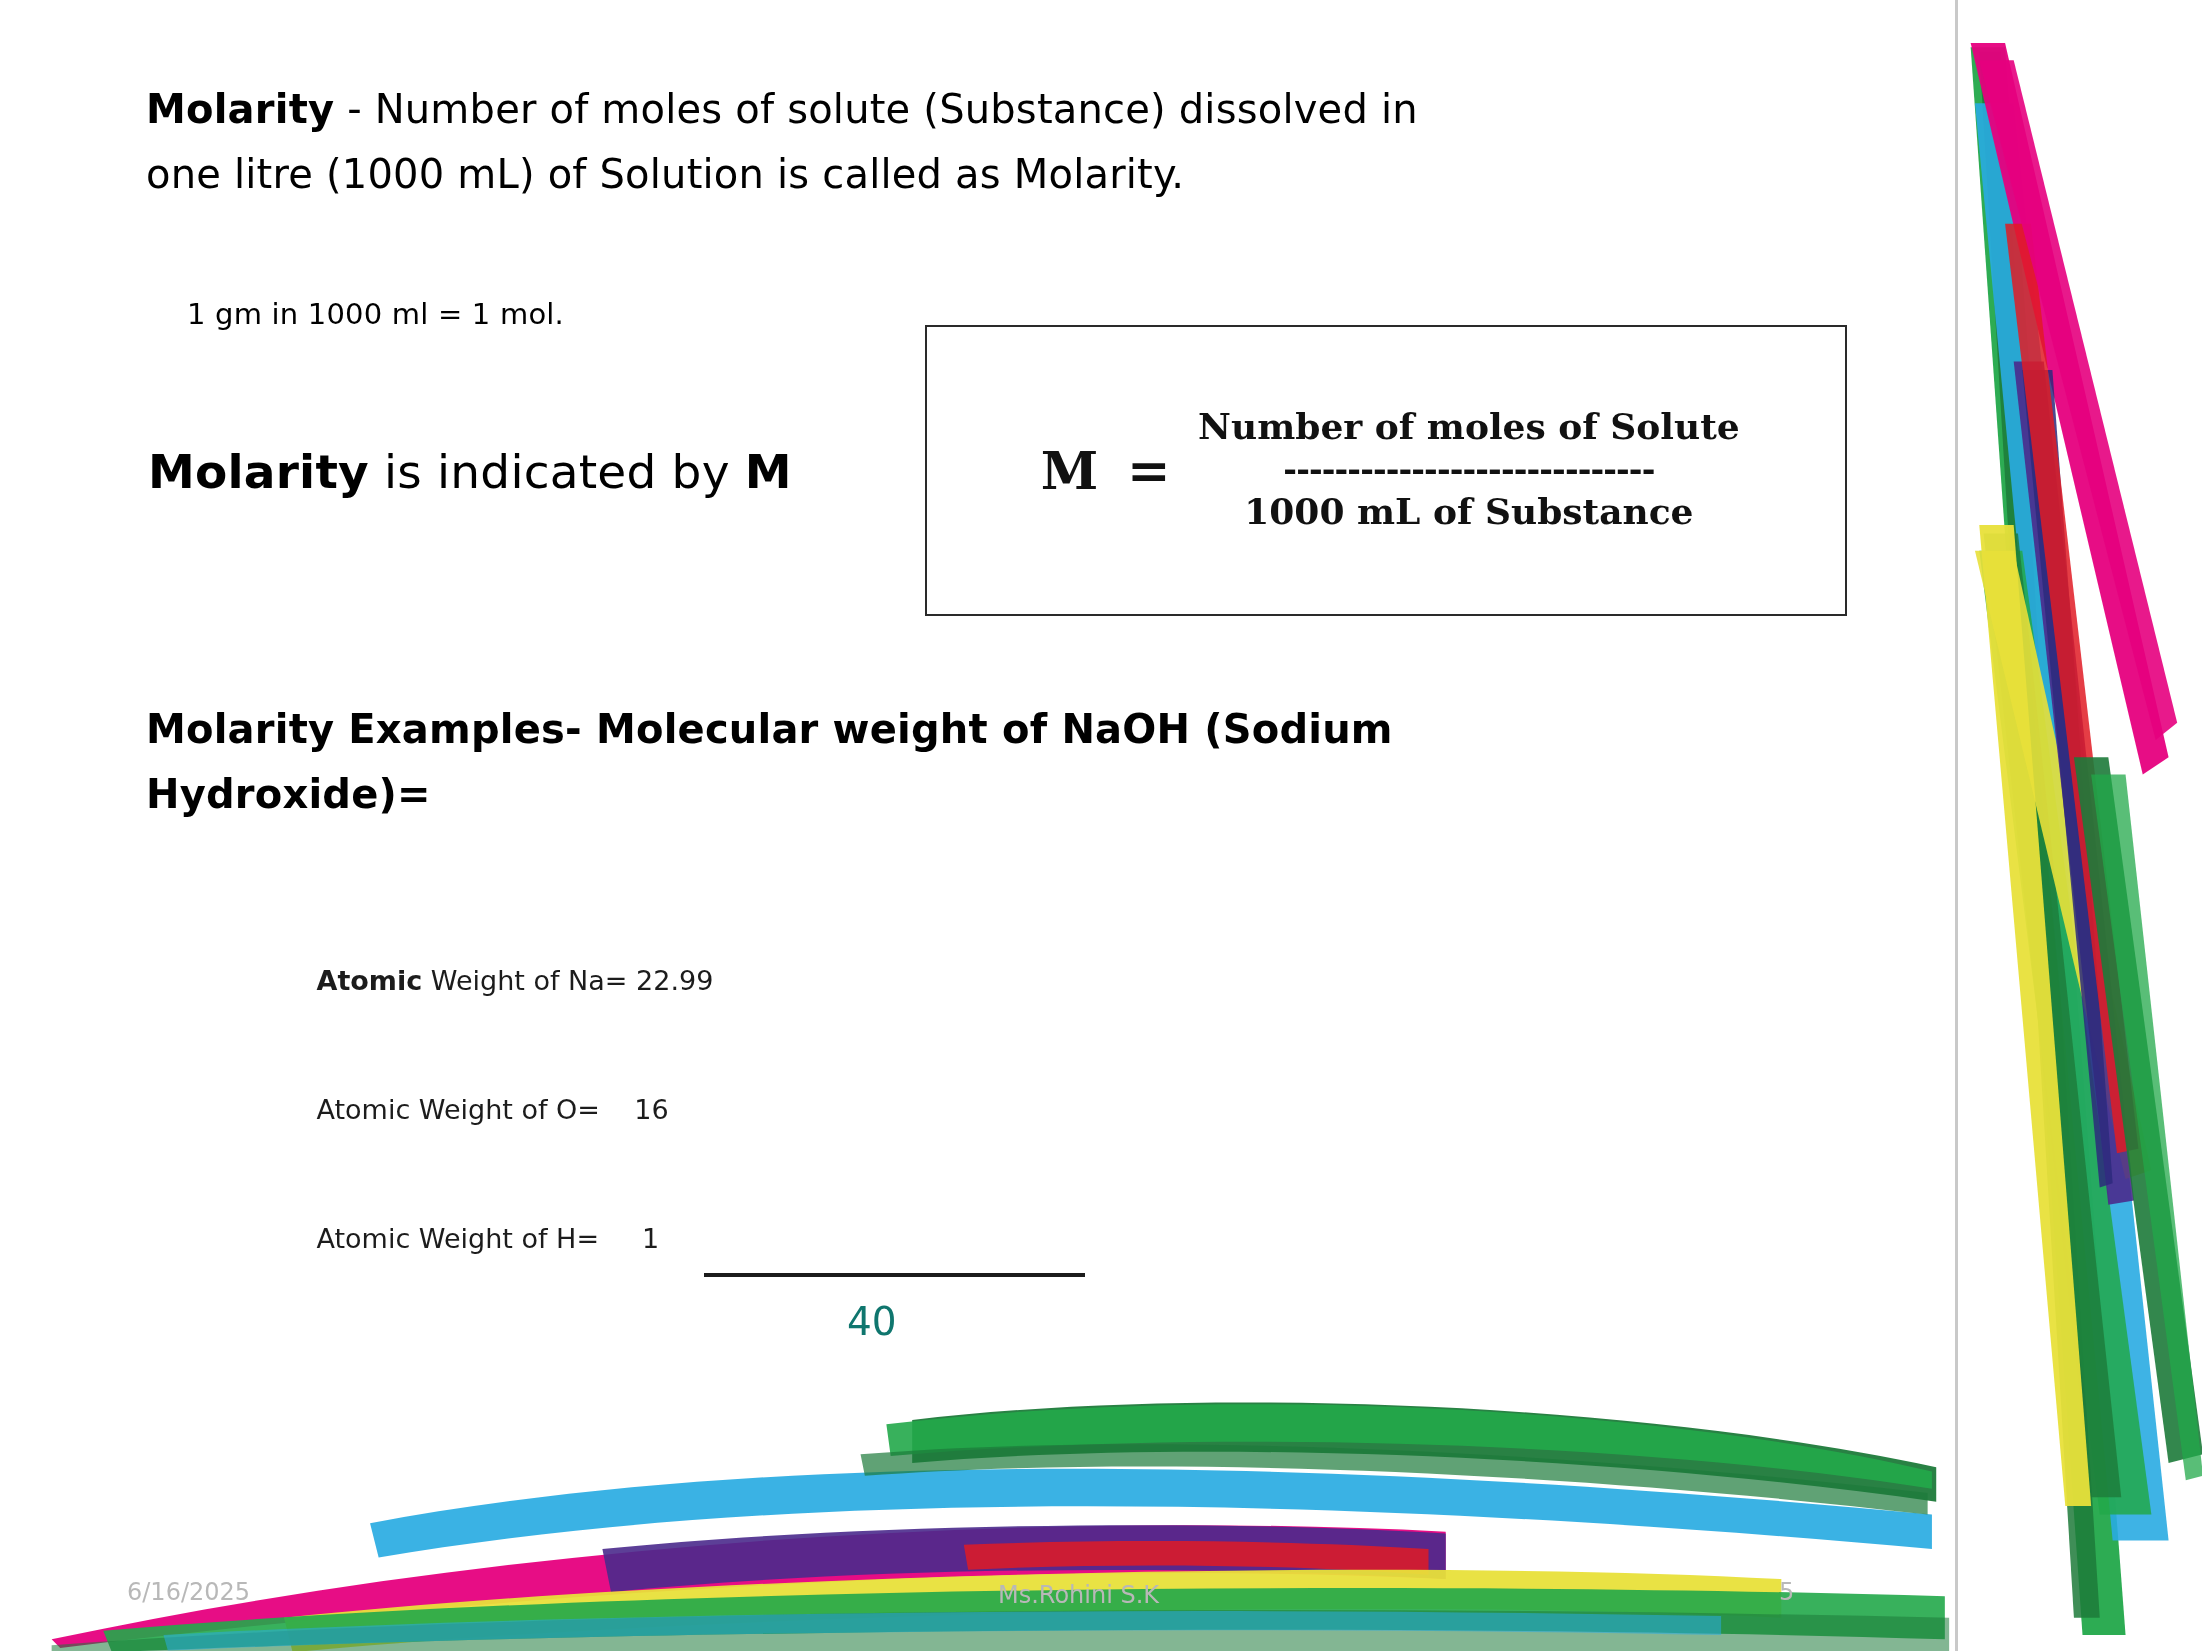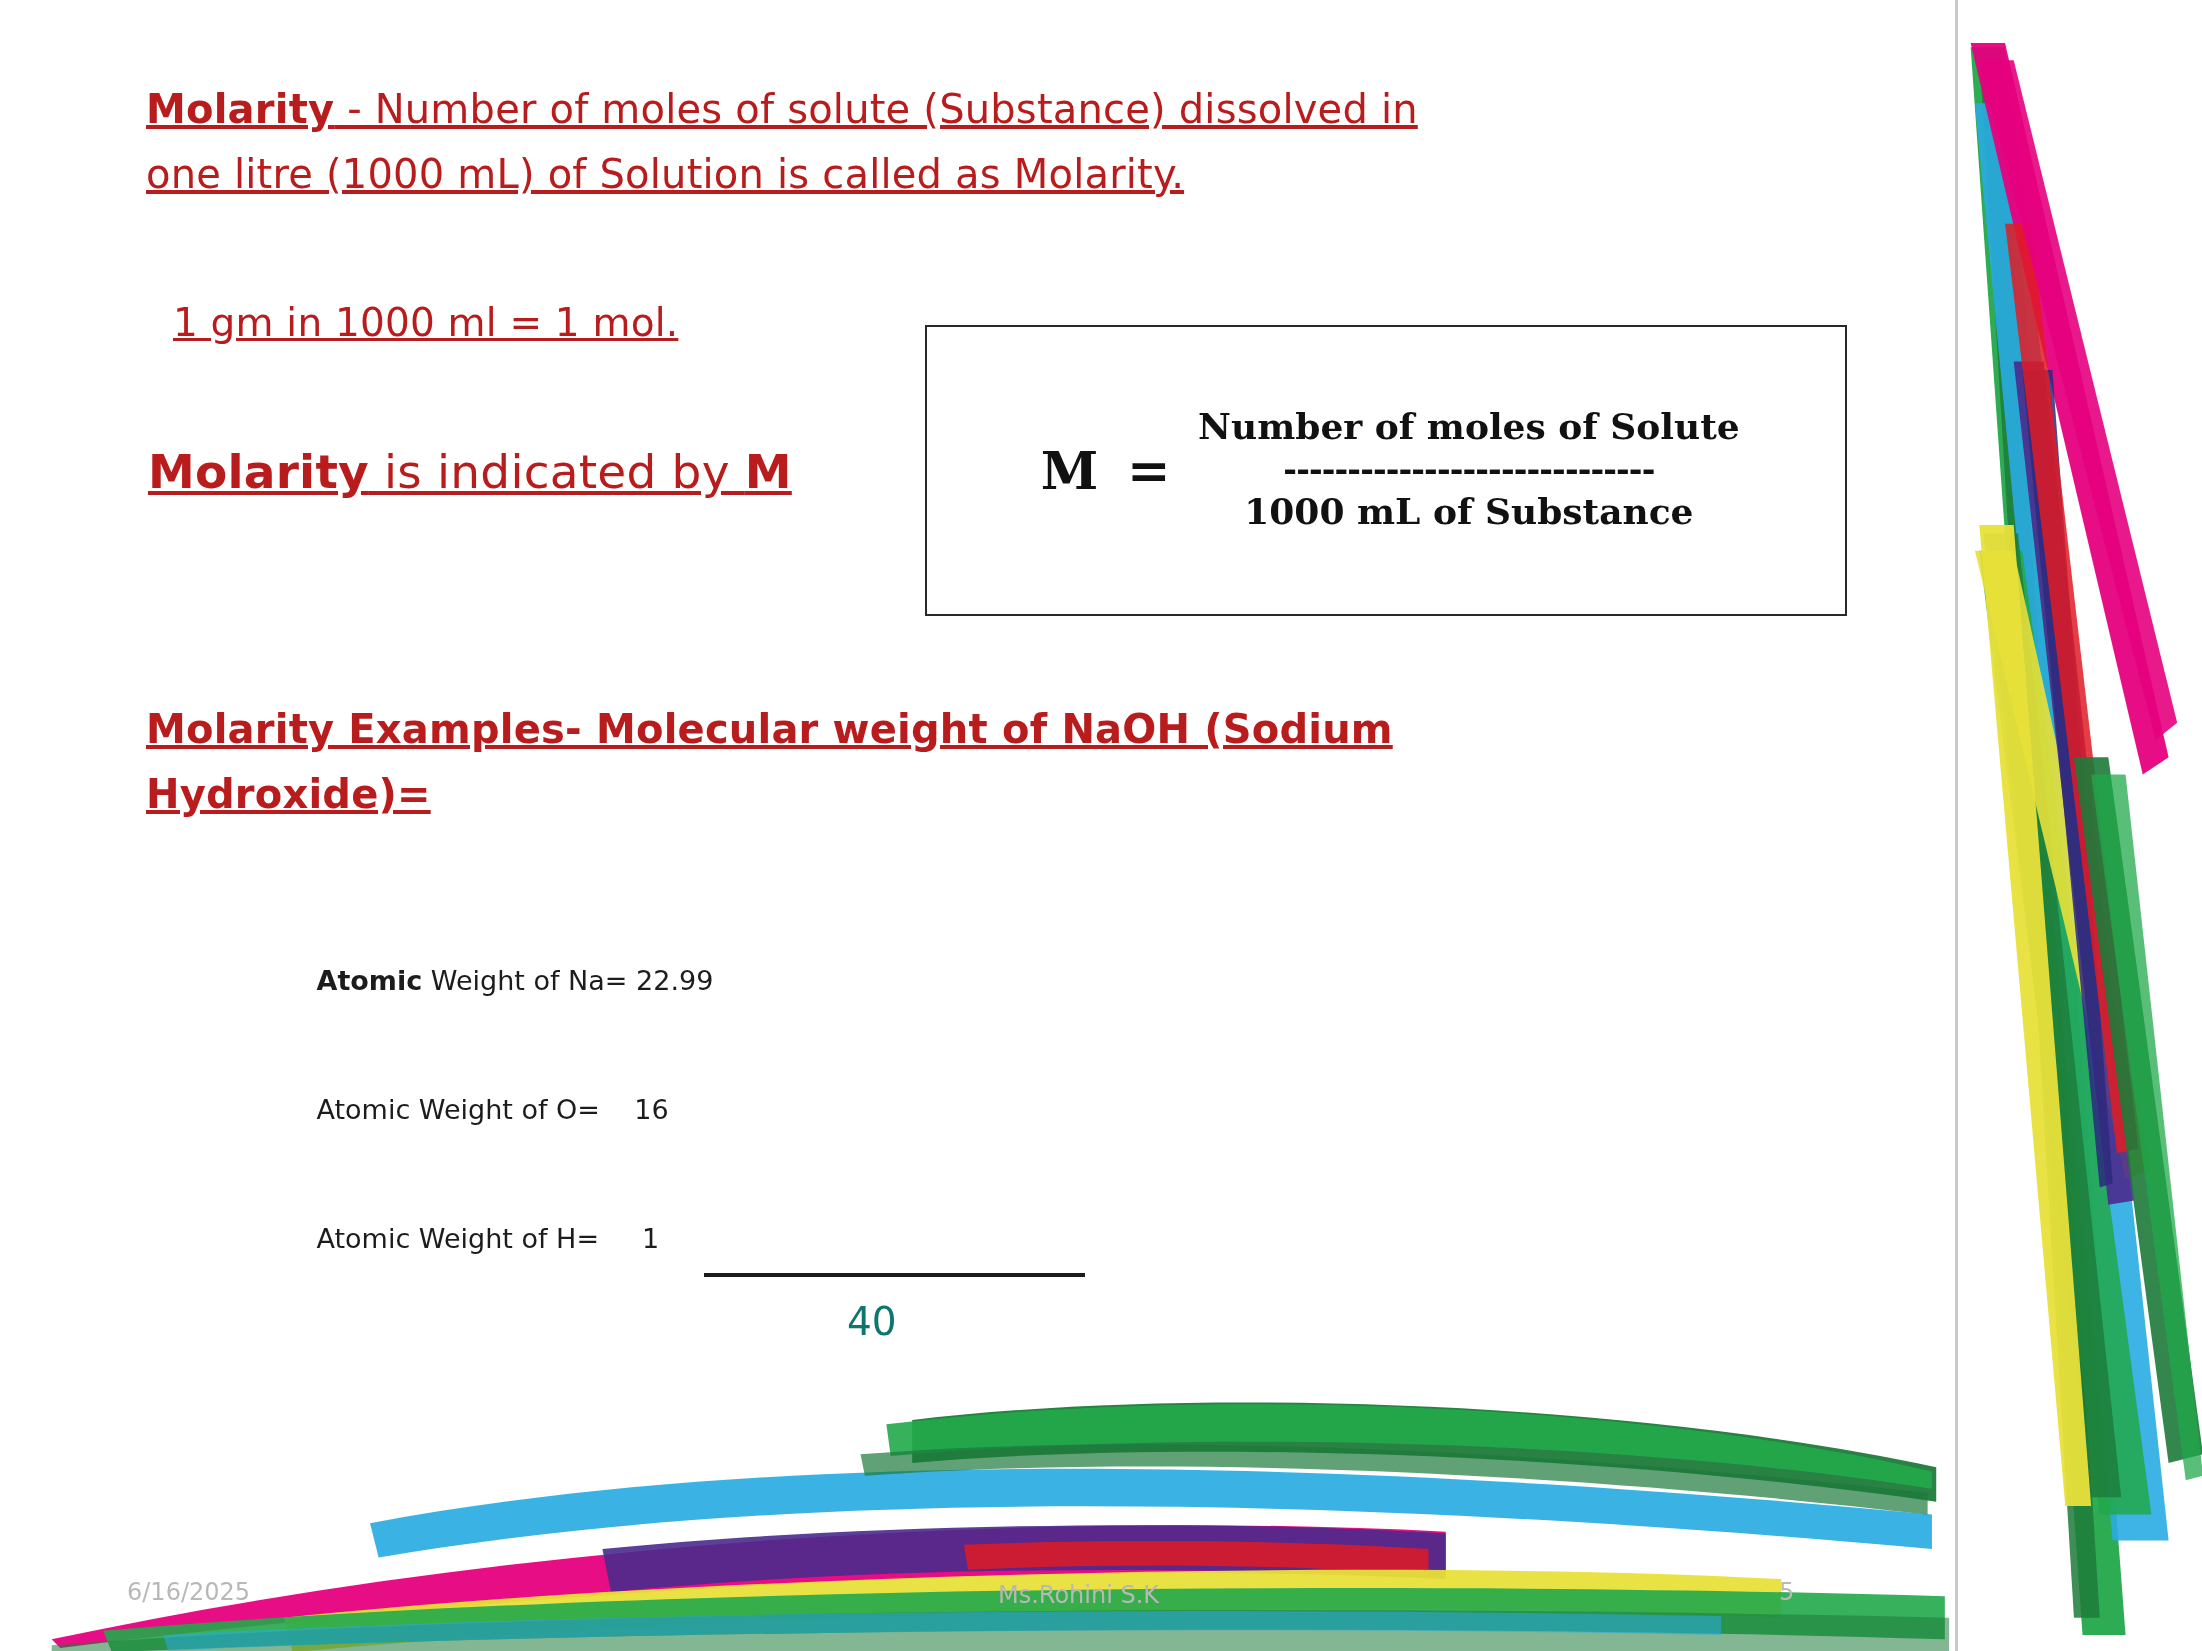--- a/index.html
+++ b/index.html
@@ -27,40 +27,39 @@
     left: 0;
     top: 0;
     width: 1962px;
     height: 1652px;
   }
 
   .para {
     position: absolute;
     font-size: 40px;
     line-height: 1.62;
-    color: #b91c1c;
+    color: #000000;
     letter-spacing: 0.2px;
-    text-decoration: underline;
   }
 
   .b { font-weight: bold; }
 
   #def-block {
     left: 146px;
     top: 77px;
     width: 1682px;
     text-align: justify;
     text-justify: inter-word;
   }
   #def-block .line2 { display:block; }
 
   #gm-line {
-    left: 173px;
+    left: 187px;
     top: 291px;
-    font-size: 39px;
+    font-size: 29px;
   }
 
   #ind-line {
     left: 148px;
     top: 434px;
     font-size: 47px;
   }
 
   
   .formula-box {

